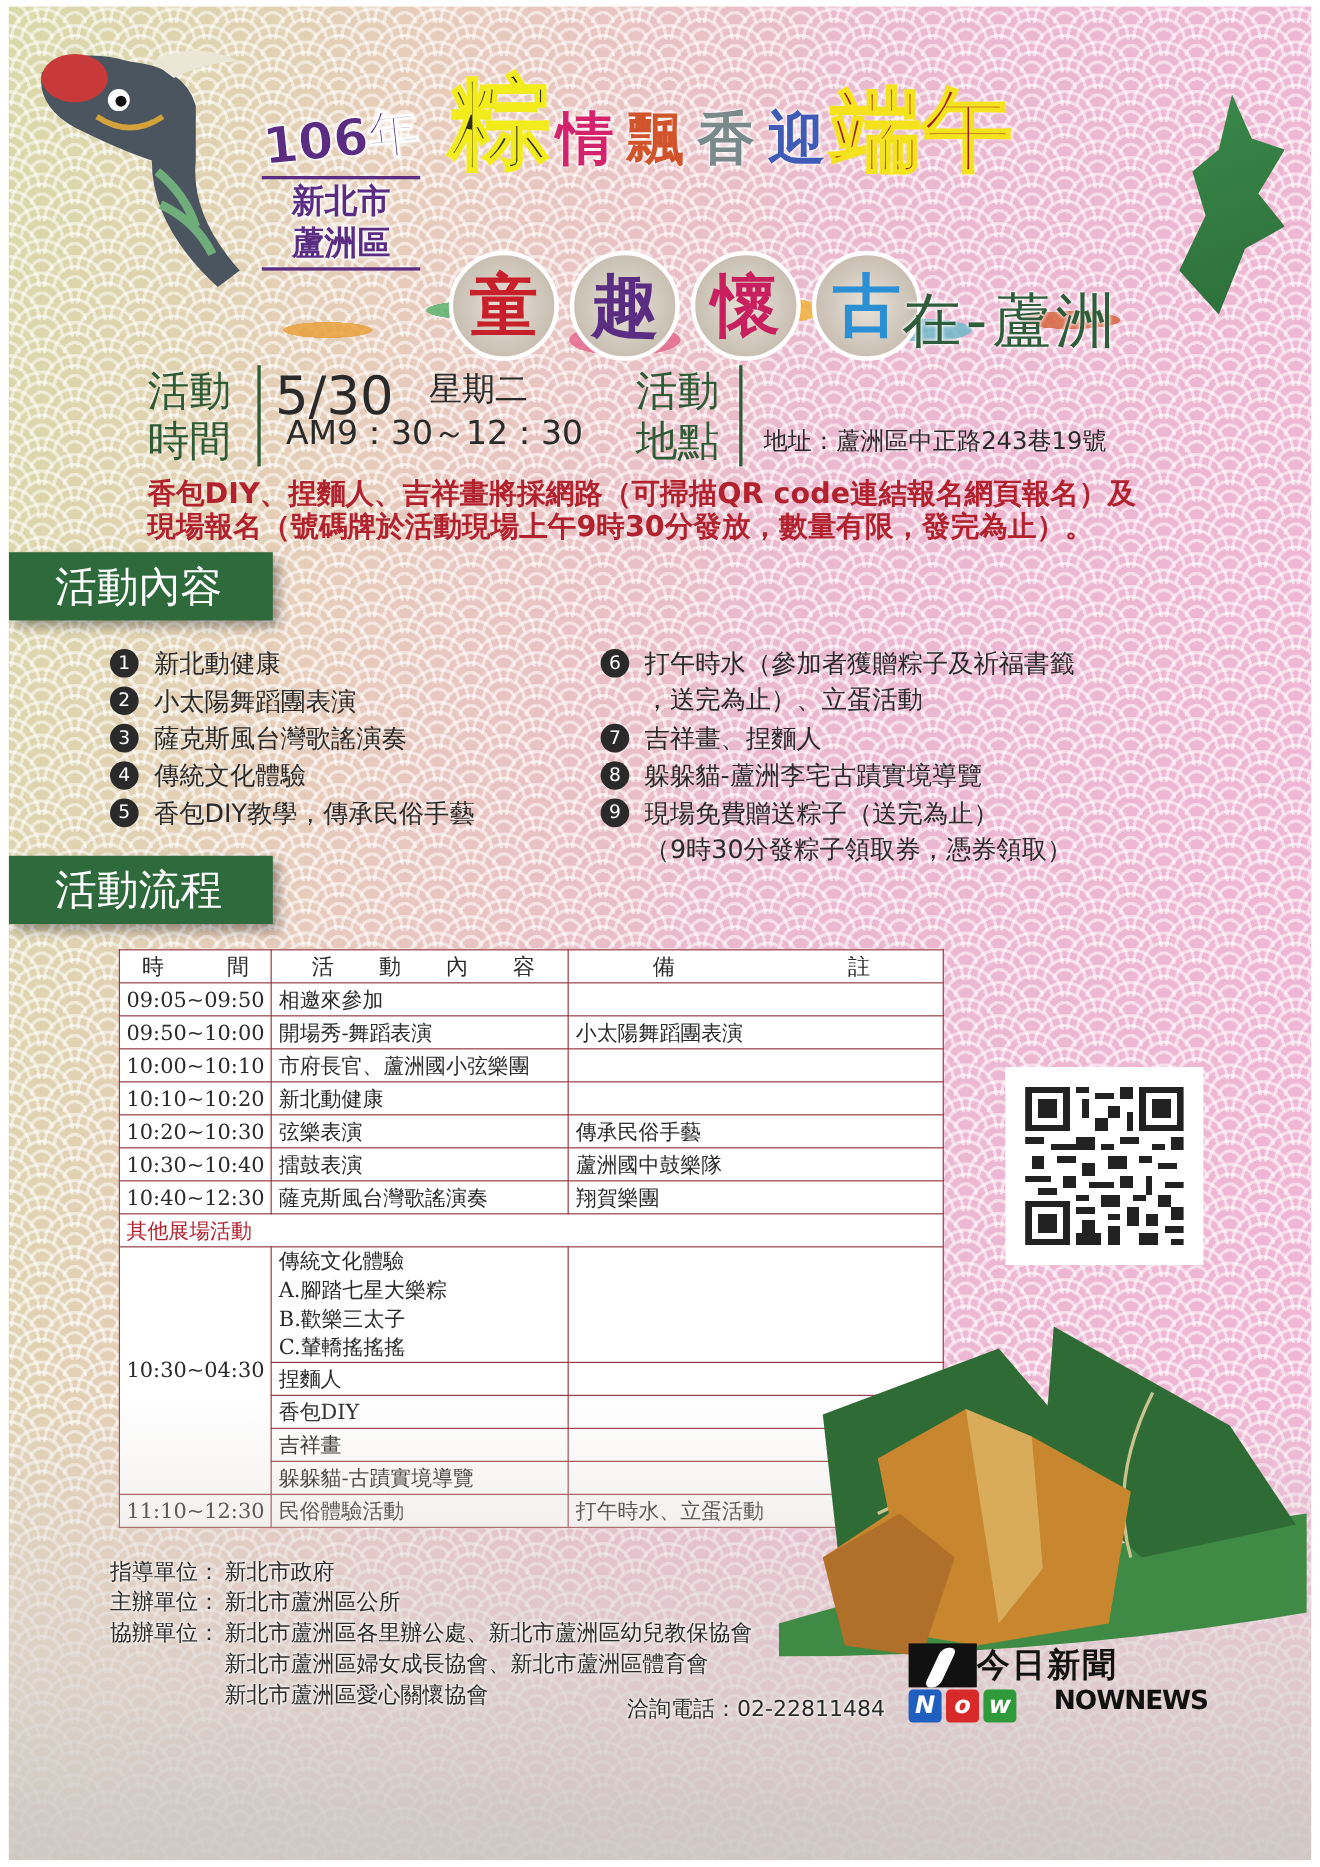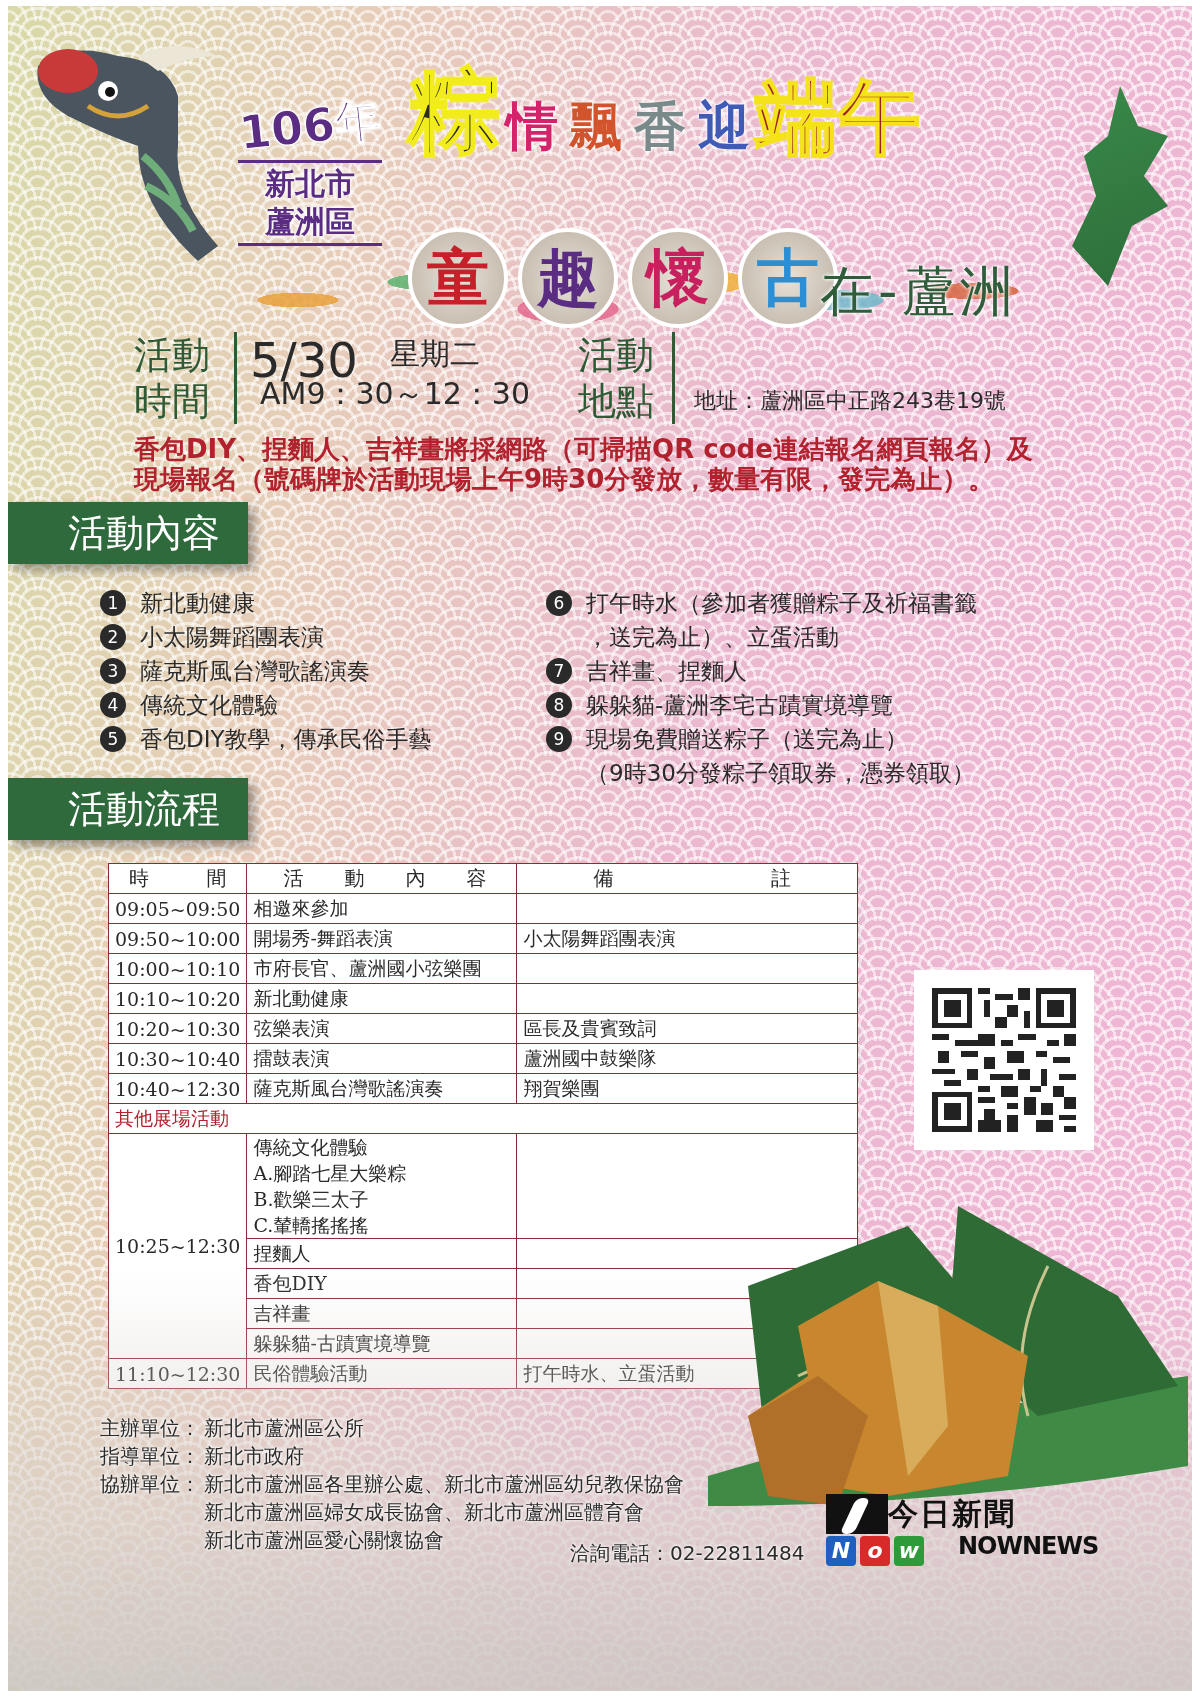--- a/index.html
+++ b/index.html
@@ -85,21 +85,21 @@
   .address { position: absolute; left: 560px; top: 54px; font-size: 22px; color: #2a2a2a; }
 
   .notice {
     position: absolute; left: 126px; top: 428px; width: 960px;
     font-size: 26px; font-weight: bold; line-height: 30px; color: #b1222e;
   }
 
   
   .section-header {
     position: absolute; left: 0; width: 240px; height: 62px;
-    background: #2e6a3c; color: #fff; font-size: 38px; padding-left: 60px; line-height: 62px;
+    background: #2e6a3c; color: #fff; font-size: 38px; padding-left: 42px; line-height: 62px;
     box-shadow: 6px 6px 10px rgba(0,0,0,0.35);
   }
 
   
   .act-list { position: absolute; top: 580px; font-size: 23px; color: #2a2a2a; }
   .act-item { display: flex; align-items: center; height: 34px; }
   .num {
     width: 26px; height: 26px; border-radius: 50%; background: #2a2a2a; color: #fff;
     font-size: 17px; display: inline-flex; align-items: center; justify-content: center; margin-right: 14px; flex: none;
   }
@@ -302,37 +302,37 @@
           <td></td>
         </tr>
     <tr>
           <td>10:10~10:20</td>
           <td>新北動健康</td>
           <td></td>
         </tr>
     <tr>
           <td>10:20~10:30</td>
           <td>弦樂表演</td>
-          <td>區長及貴賓致詞</td>
+          <td>傳承民俗手藝</td>
         </tr>
     <tr>
           <td>10:30~10:40</td>
           <td>擂鼓表演</td>
           <td>蘆洲國中鼓樂隊</td>
         </tr>
     <tr>
           <td>10:40~12:30</td>
           <td>薩克斯風台灣歌謠演奏</td>
           <td>翔賀樂團</td>
         </tr>
     <tr class="section-row">
           <td colspan="3">其他展場活動</td>
         </tr>
     <tr>
-      <td class="time-merged" rowspan="5">10:25~12:30</td>
+      <td class="time-merged" rowspan="5">10:30~04:30</td>
       <td class="sub-lines">
         <div>傳統文化體驗</div>
         <div>A.腳踏七星大樂粽</div>
         <div>B.歡樂三太子</div>
         <div>C.輦轎搖搖搖</div>
       </td>
       <td></td>
     </tr>
     <tr>
           <td>捏麵人</td>
@@ -422,26 +422,26 @@
     <path d="M250 30 L410 120 L470 210 L330 240 L240 160Z" fill="#2f6b35"></path>
     <path d="M340 90 Q300 170 320 240" stroke="#c9c48e" stroke-width="3" fill="none"></path>
     <path d="M90 200 Q130 180 170 175" stroke="#c9c48e" stroke-width="3" fill="none"></path>
     <path d="M90 150 L170 105 L230 130 L320 180 L300 300 L180 320 L60 300 L40 240 L100 200Z" fill="#c8862f"></path>
     <path d="M170 105 L230 130 L240 250 L200 300Z" fill="#e3c67a" opacity="0.6"></path>
     <path d="M40 240 L110 200 L160 240 L130 330 L60 320Z" fill="#b0702a"></path>
   </svg>
 
   <div class="orgs">
     <div class="org-row">
+        <span class="org-label">指導單位：</span>
+        <span>新北市政府</span>
+      </div>
+    <div class="org-row">
         <span class="org-label">主辦單位：</span>
         <span>新北市蘆洲區公所</span>
-      </div>
-    <div class="org-row">
-        <span class="org-label">指導單位：</span>
-        <span>新北市政府</span>
       </div>
     <div class="org-row">
         <span class="org-label">協辦單位：</span>
       <div class="org-values">
         <div>新北市蘆洲區各里辦公處、新北市蘆洲區幼兒教保協會</div>
         <div>新北市蘆洲區婦女成長協會、新北市蘆洲區體育會</div>
         <div>新北市蘆洲區愛心關懷協會</div>
       </div>
     </div>
   </div>

